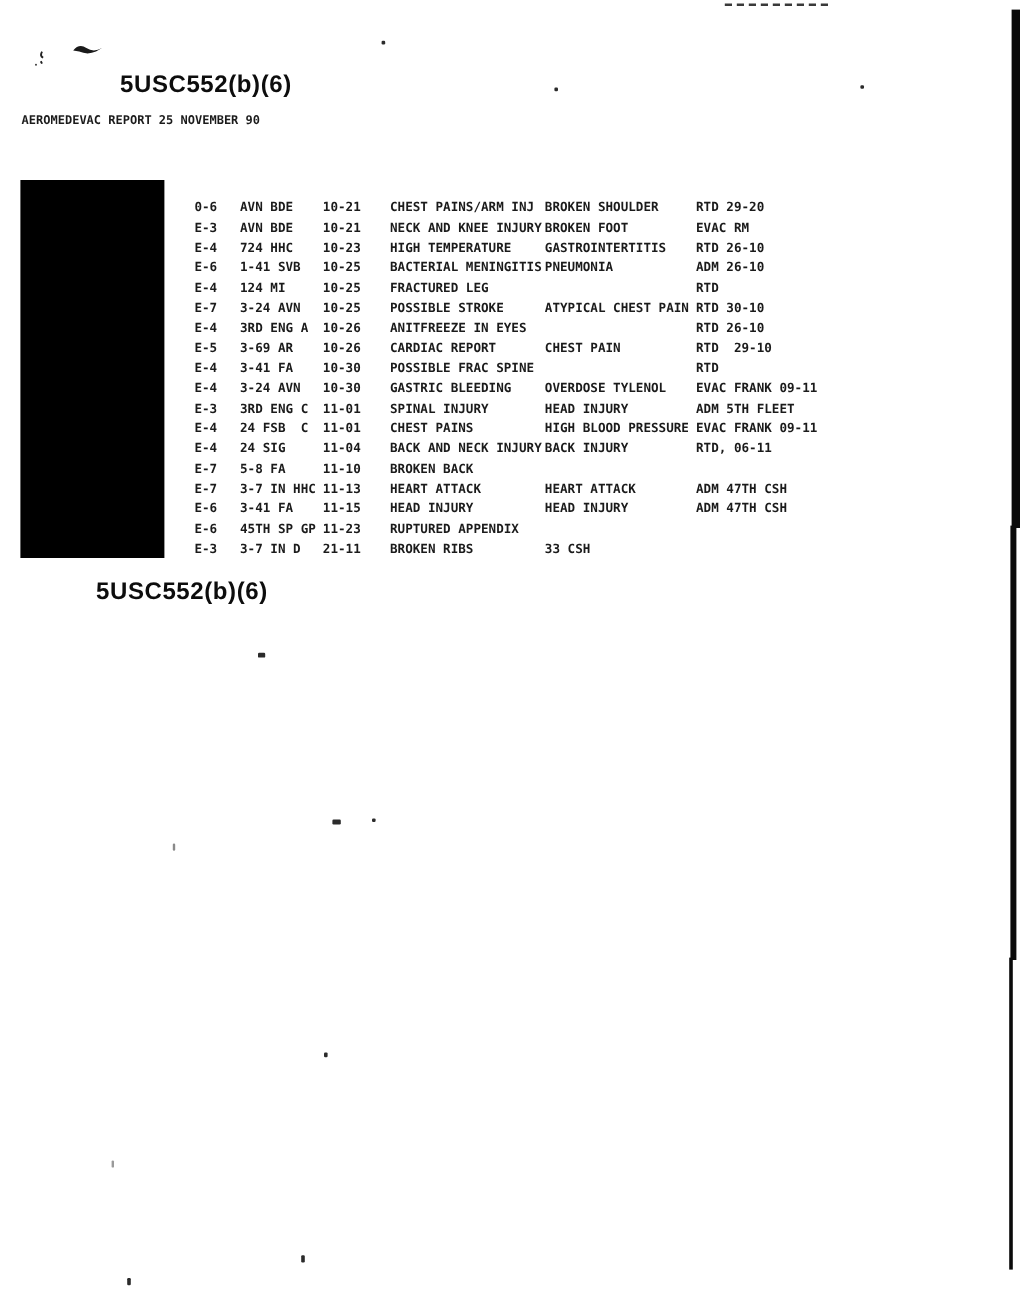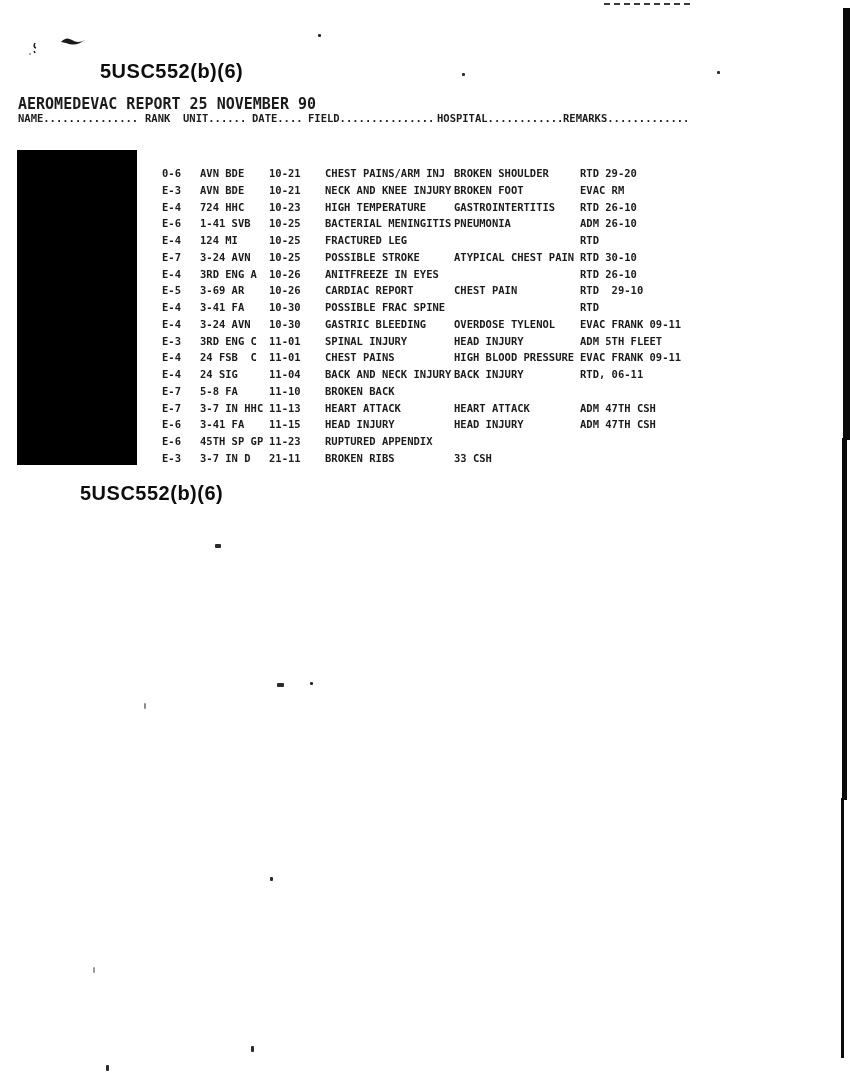--- a/index.html
+++ b/index.html
@@ -3,21 +3,21 @@
 <meta charset="utf-8">
 <style>
   html,body{margin:0;padding:0;background:#e8e8e8;}
   .page{
     position:relative;width:850px;height:1081px;background:#ffffff;
     margin:0 auto;overflow:hidden;
     font-family:"DejaVu Sans Mono","Liberation Mono",monospace;
     color:#1b1b1b;
   }
   
-  .mono{position:absolute;font-size:15px;font-weight:700;white-space:pre;letter-spacing:0;color:#1b1b1b;}
+  .mono{position:absolute;font-size:10px;font-weight:700;white-space:pre;letter-spacing:0;color:#1b1b1b;}
   
   .exemption{
     position:absolute;font-family:"Liberation Sans","DejaVu Sans",sans-serif;
     font-weight:700;font-size:20px;letter-spacing:0.5px;color:#0d0d0d;
   }
   
   .hdr{position:absolute;top:112px;left:0;width:100%;height:14px;}
   .rows{position:absolute;top:165px;left:0;width:100%;padding-left:17px;}
   .trow{position:relative;height:16.76px;}
   .c{position:absolute;top:2px;font-size:10.5px;font-weight:700;white-space:pre;color:#1b1b1b;}
@@ -63,29 +63,20 @@
   <div class="speck" style="left:144px;top:703px;width:2px;height:6px;background:#8a8a8a;"></div>
   <div class="speck" style="left:270px;top:877px;width:3px;height:4px;"></div>
   <div class="speck" style="left:93px;top:967px;width:2px;height:6px;background:#9a9a9a;"></div>
   <div class="speck" style="left:251px;top:1046px;width:3px;height:6px;"></div>
   <div class="speck" style="left:106px;top:1065px;width:3px;height:6px;"></div>
 
   <div class="exemption" style="left:100px;top:60px;">5USC552(b)(6)</div>
 
   <div class="mono" style="left:18px;top:95px;">AEROMEDEVAC REPORT 25 NOVEMBER 90</div>
 
-  <div class="hdr">
-    <span class="c col-name" style="top:0;">NAME...............</span>
-    <span class="c col-rank" style="top:0;">RANK</span>
-    <span class="c col-unit" style="top:0;">UNIT......</span>
-    <span class="c col-date" style="top:0;">DATE....</span>
-    <span class="c col-field" style="top:0;">FIELD...............</span>
-    <span class="c col-hospital" style="top:0;">HOSPITAL............</span>
-    <span class="c col-remarks" style="top:0;">REMARKS.............</span>
-  </div>
 
   <div class="redaction"></div>
 
   <div class="rows">
   <div class="trow">
     <span class="c col-rank">0-6</span>
     <span class="c col-unit">AVN BDE</span>
     <span class="c col-date">10-21</span>
     <span class="c col-field">CHEST PAINS/ARM INJ</span>
     <span class="c col-hospital">BROKEN SHOULDER</span>

